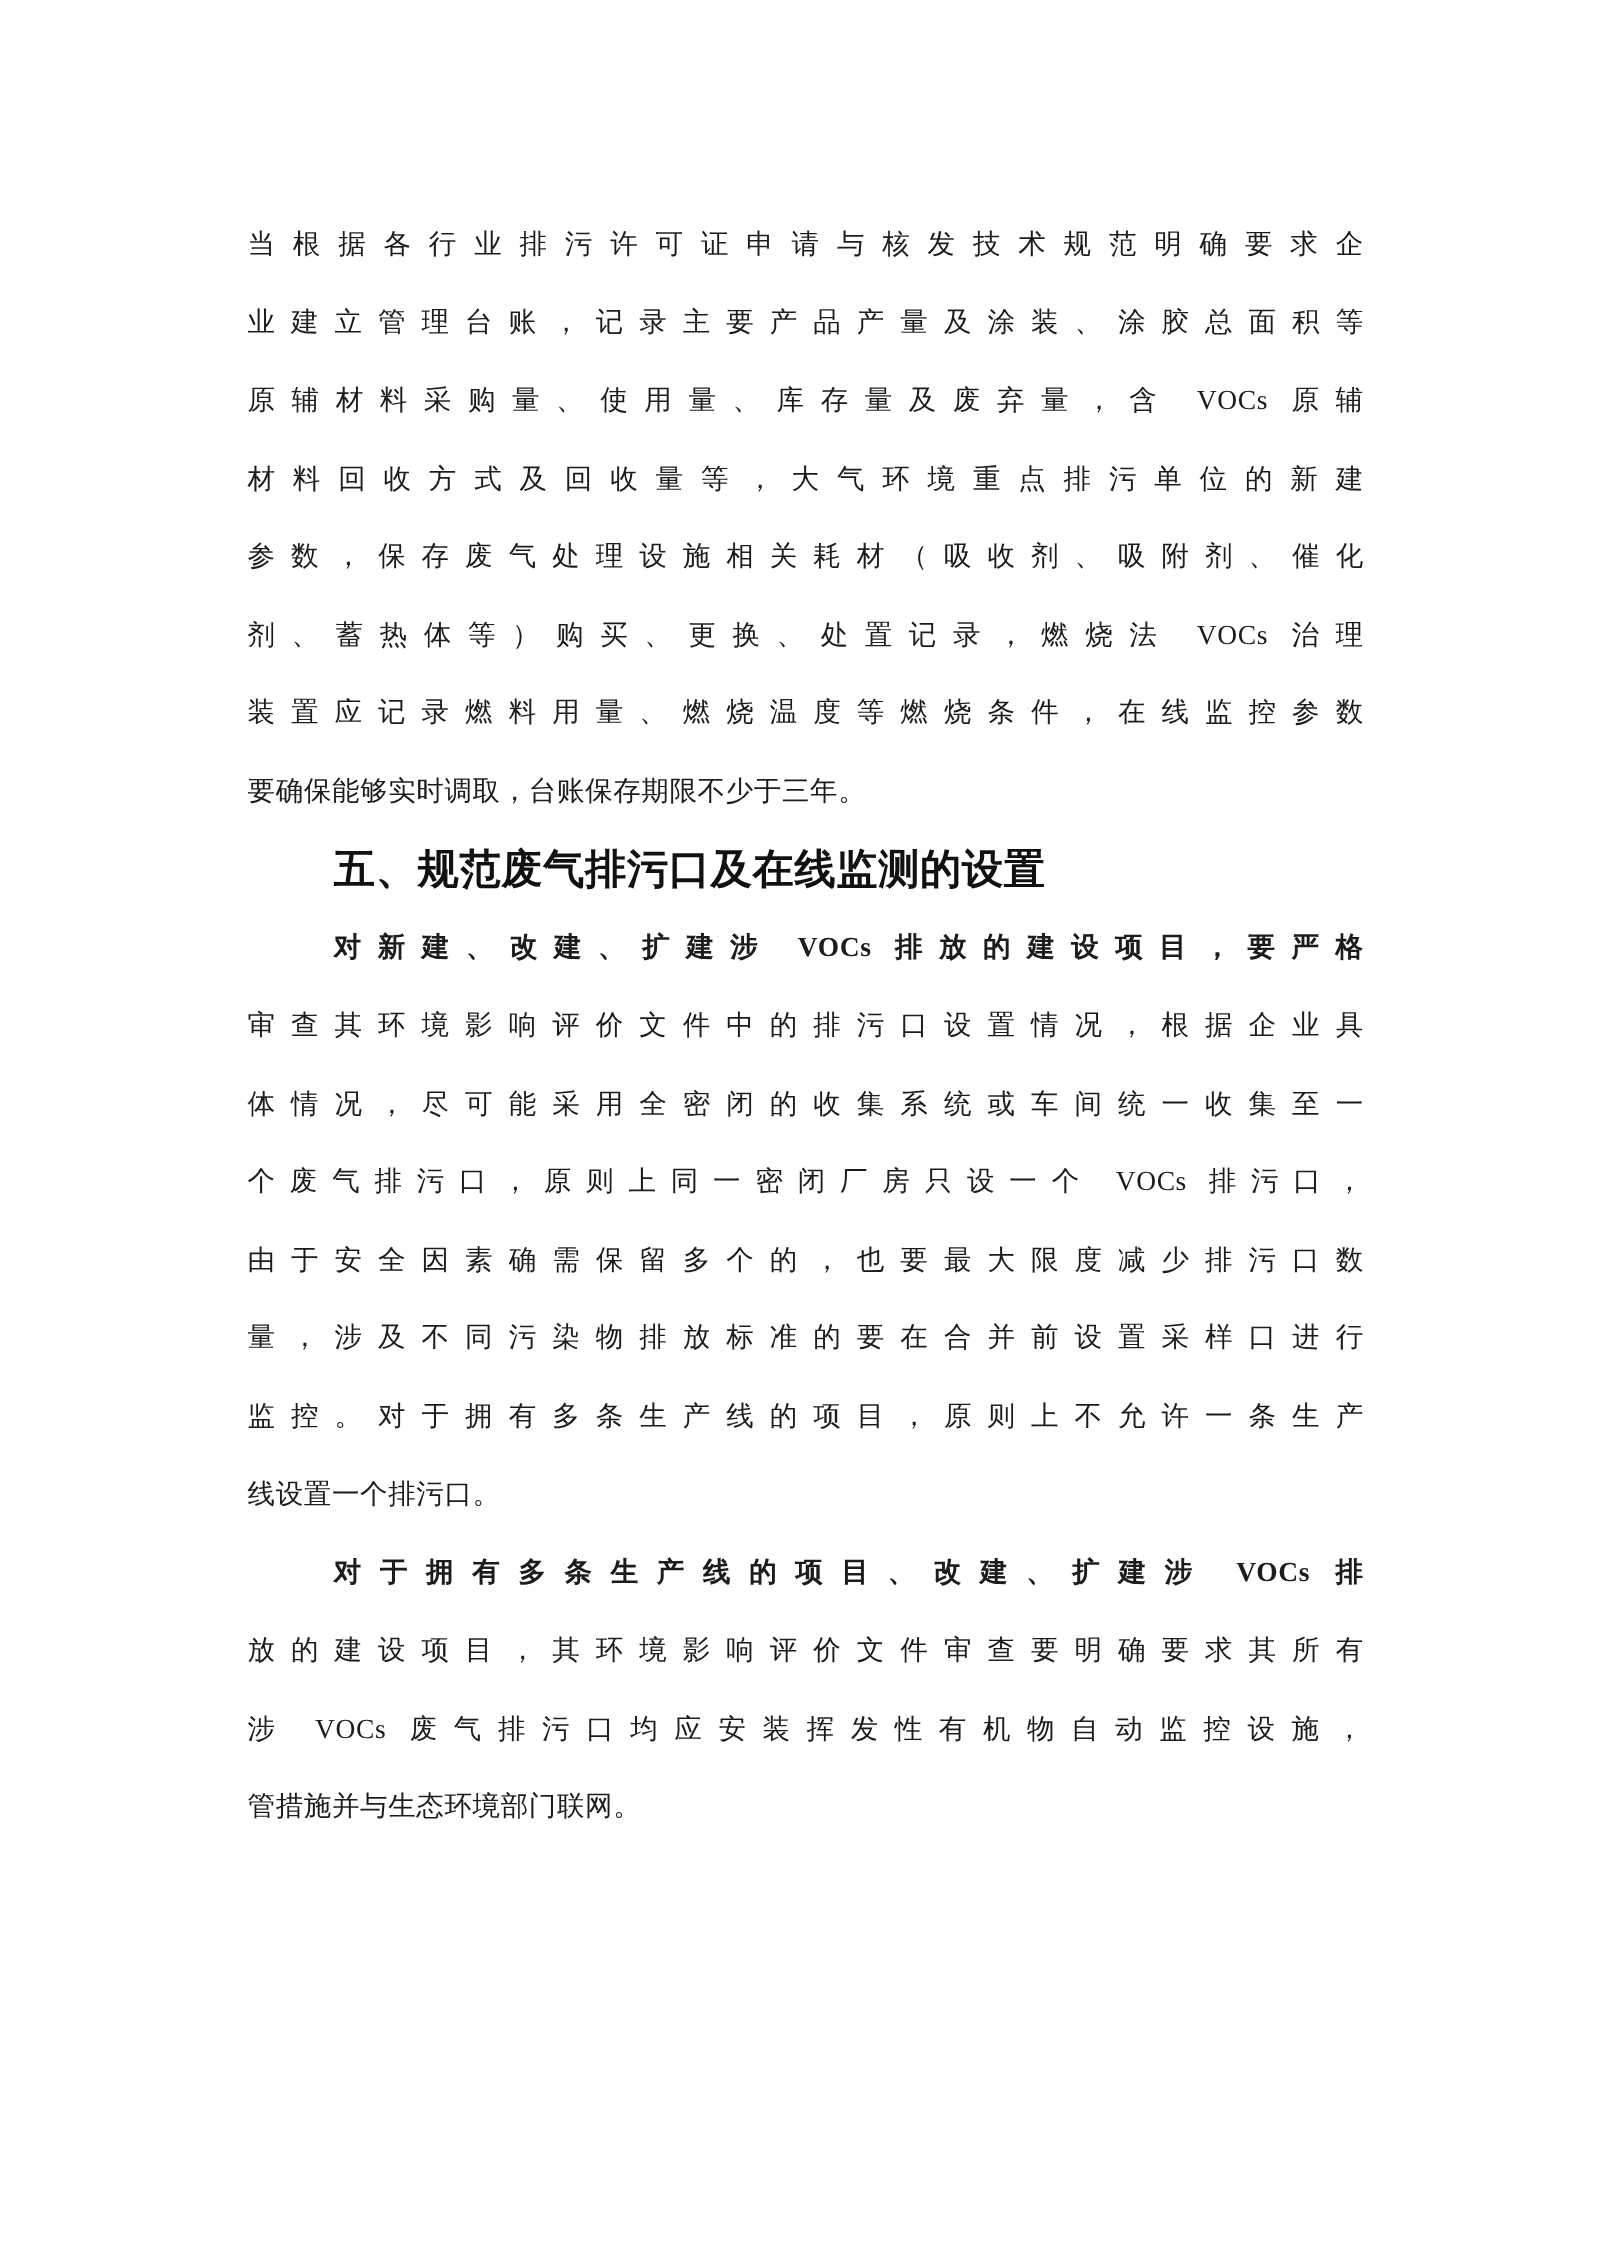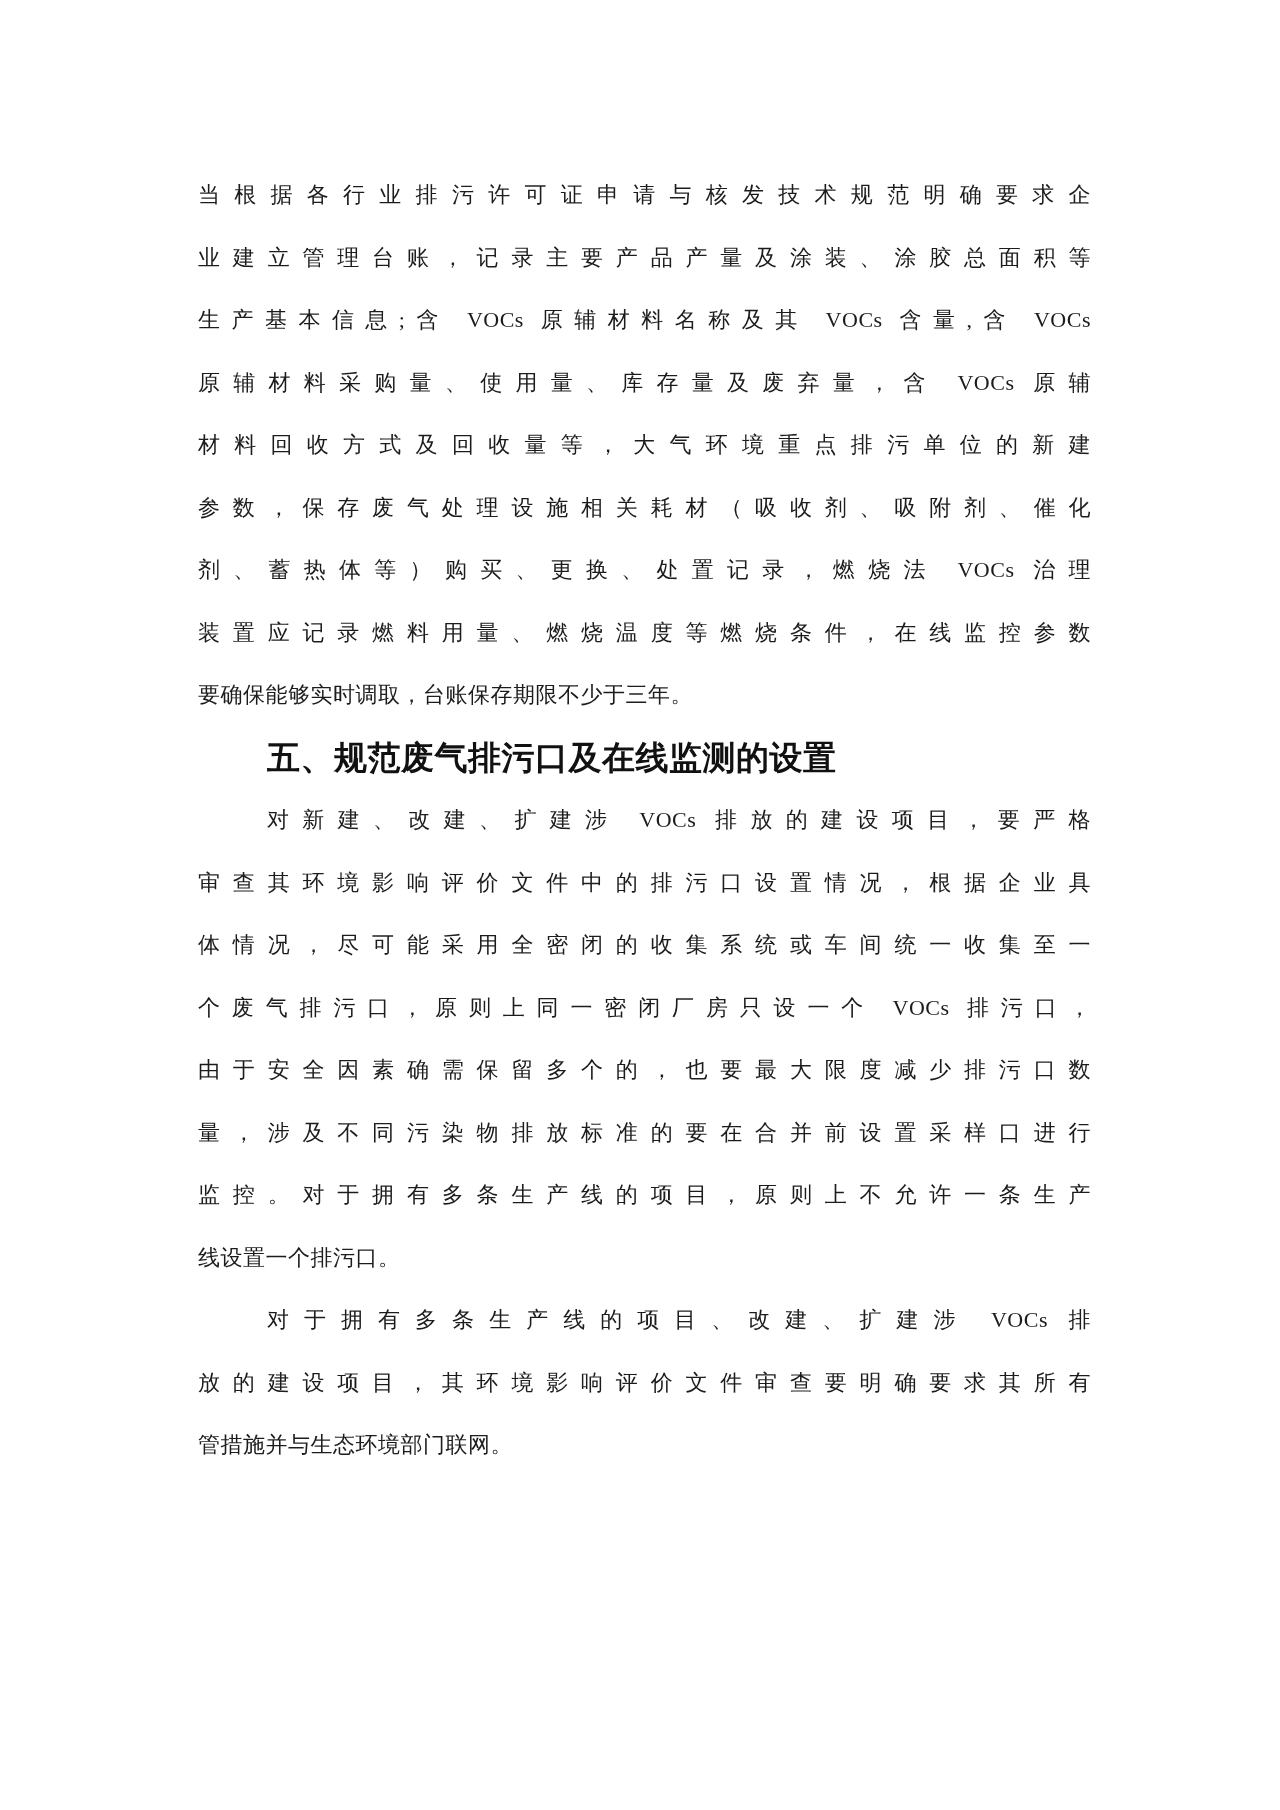--- a/index.html
+++ b/index.html
@@ -37,51 +37,52 @@
     text-justify: inter-character;
     letter-spacing: 0.5px;
     white-space: normal;
   }
   .ln.end {
     text-align: right;
     text-align-last: left;
   }
   .ln.indent {
     text-indent: 69px;
+    font-weight: bold;
   }
   .ln.heading {
     font-family: Liberation Sans, sans-serif;
     font-weight: bold;
     font-size: 33px;
     text-align: left;
     text-align-last: left;
     text-indent: 69px;
     color: #111111;
   }
 </style>
 </head>
 <body>
 
 <div class="page">
   <div class="content">
     <div class="ln">当根据各行业排污许可证申请与核发技术规范明确要求企</div>
     <div class="ln">业建立管理台账，记录主要产品产量及涂装、涂胶总面积等</div>
-    <div class="ln">生产基本信息;含 VOCs 原辅材料名称及其 VOCs 含量,含 VOCs</div>
     <div class="ln">原辅材料采购量、使用量、库存量及废弃量，含 VOCs 原辅</div>
     <div class="ln">材料回收方式及回收量等，大气环境重点排污单位的新建</div>
     <div class="ln">参数，保存废气处理设施相关耗材（吸收剂、吸附剂、催化</div>
     <div class="ln">剂、蓄热体等）购买、更换、处置记录，燃烧法 VOCs 治理</div>
     <div class="ln">装置应记录燃料用量、燃烧温度等燃烧条件，在线监控参数</div>
     <div class="ln end">要确保能够实时调取，台账保存期限不少于三年。</div>
     <div class="ln heading">五、规范废气排污口及在线监测的设置</div>
     <div class="ln indent">对新建、改建、扩建涉 VOCs 排放的建设项目，要严格</div>
     <div class="ln">审查其环境影响评价文件中的排污口设置情况，根据企业具</div>
     <div class="ln">体情况，尽可能采用全密闭的收集系统或车间统一收集至一</div>
     <div class="ln">个废气排污口，原则上同一密闭厂房只设一个 VOCs 排污口，</div>
     <div class="ln">由于安全因素确需保留多个的，也要最大限度减少排污口数</div>
     <div class="ln">量，涉及不同污染物排放标准的要在合并前设置采样口进行</div>
     <div class="ln">监控。对于拥有多条生产线的项目，原则上不允许一条生产</div>
     <div class="ln end">线设置一个排污口。</div>
     <div class="ln indent">对于拥有多条生产线的项目、改建、扩建涉 VOCs 排</div>
     <div class="ln">放的建设项目，其环境影响评价文件审查要明确要求其所有</div>
+    <div class="ln">涉 VOCs 废气排污口均应安装挥发性有机物自动监控设施，</div>
     <div class="ln end">管措施并与生态环境部门联网。</div>
   </div>
 </div>
 
 </body></html>

